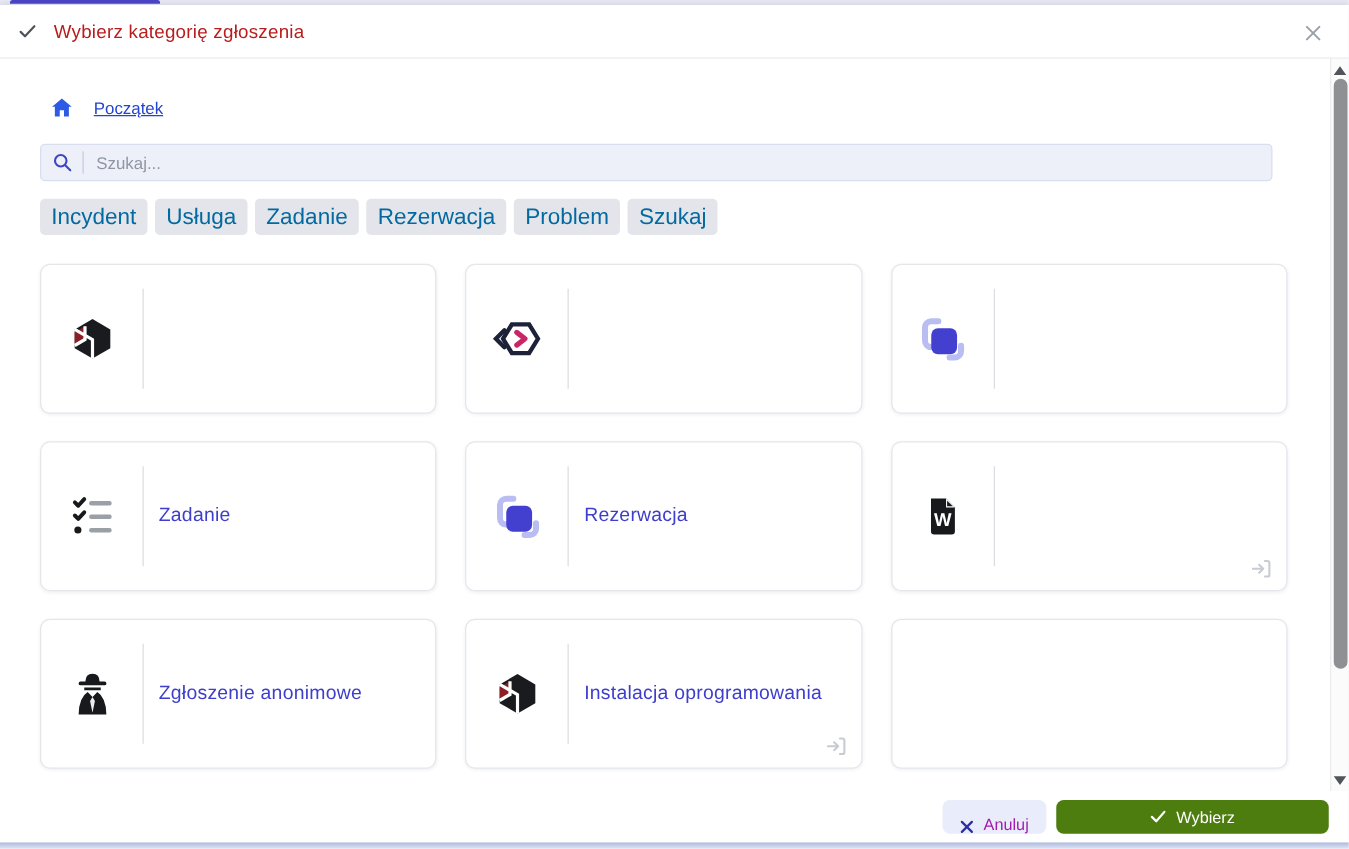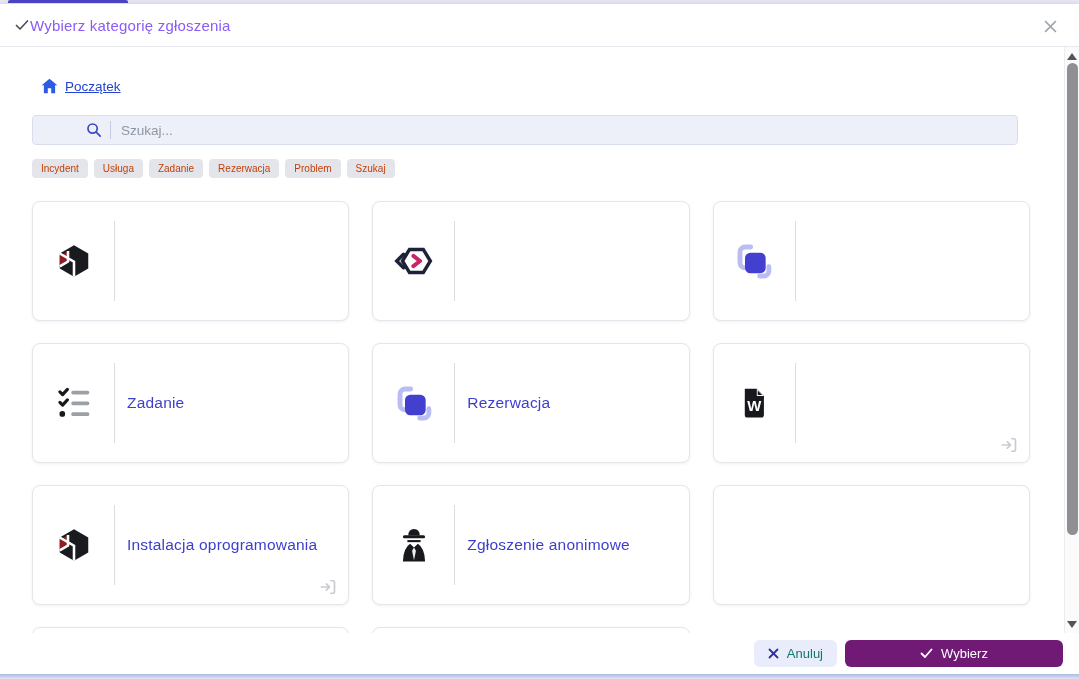--- a/index.html
+++ b/index.html
@@ -13,61 +13,61 @@
   .behind-bottom { position:absolute; bottom:0; left:0; right:0; height:5px;
                    background:linear-gradient(#aebade,#dfe5f4); }
 
   .modal { position:absolute; top:4px; bottom:5px; left:0; right:0; background:#fff;
            box-shadow:0 0 6px rgba(60,70,120,.18); }
 
   
   .modal-header { position:absolute; top:0; left:0; right:0; height:43px; background:#fff;
                   border-bottom:1px solid #e7e9ee; display:flex; align-items:center; }
   .header-check { margin-left:14px; display:flex; }
-  .modal-title { font-size:15px; font-weight:500; color:#8b5cf6; letter-spacing:.2px; }
+  .modal-title { margin-left:13px; font-size:15px; font-weight:500; color:#b91c1c; letter-spacing:.2px; }
   .close-btn { position:absolute; right:19px; top:12px; width:20px; height:20px; display:flex;
                align-items:center; justify-content:center; cursor:pointer; }
 
   
   .modal-body { position:absolute; top:43px; bottom:41px; left:0; right:15px; overflow:hidden; background:#fff; }
 
-  .breadcrumb { display:flex; align-items:center; gap:7px; margin:31px 0 0 41px; }
+  .breadcrumb { display:flex; align-items:center; gap:17px; margin:31px 0 0 41px; }
   .breadcrumb a { font-size:13.5px; color:#2343d0; text-decoration:underline; cursor:pointer; }
 
   .searchbar { display:flex; align-items:center; height:30px; margin:21px 46px 0 32px;
-               background:#edf0f8; border:1px solid #d9deee; border-radius:4px;padding-left:44px; }
+               background:#edf0f8; border:1px solid #d9deee; border-radius:4px; }
   .searchbar .mag { padding:0 8px 0 9px; display:flex; }
   .searchbar .sep { width:1px; height:18px; background:#c6cbe0; }
   .searchbar input { flex:1; border:0; outline:0; background:transparent; padding:0 10px;
                      font-size:13.5px; color:#3a3f49; font-family:inherit; }
   .searchbar input::placeholder { color:#8f96a3; }
 
   .chips { display:flex; gap:6px; margin:14px 0 0 32px; }
-  .chip { background:#e3e5ea; color:#c2410c; font-size:10px; padding:4px 9px; border-radius:4px;
+  .chip { background:#e3e5ea; color:#0369a1; font-size:18px; padding:4px 9px; border-radius:4px;
           cursor:pointer; white-space:nowrap; }
 
   .grid { display:grid; grid-template-columns:repeat(3,1fr); column-gap:23px; row-gap:22px;
           margin:23px 34px 0 32px; }
   .card { position:relative; height:120px; background:#fff; border:1px solid #e4e6ea; border-radius:8px;
           box-shadow:0 1px 3px rgba(30,40,80,.07); display:flex; align-items:center; cursor:pointer; }
   .card .icon-box { width:81px; display:flex; align-items:center; justify-content:center; flex:0 0 81px; }
   .card .vdiv { width:1px; height:80px; background:#dadde2; flex:0 0 1px; }
   .card .label-wrap { flex:1; display:flex; align-items:center; padding:0 12px; min-width:0; }
   .card .label { font-size:15.5px; font-weight:500; color:#3e3ecc; line-height:1.45;
                  text-align:center; letter-spacing:.2px; }
   .card .enter { position:absolute; right:10px; bottom:7px; display:flex; }
   .card.partial { height:120px; }
 
   
   .modal-footer { position:absolute; bottom:0; left:0; right:0; height:41px; background:#fff;
                   display:flex; align-items:center; justify-content:flex-end; gap:8px; padding-right:16px; }
   .btn { display:flex; align-items:center; justify-content:center; gap:8px; height:27px;
          border:none; border-radius:6px; font-family:inherit; font-size:13px; font-weight:500; cursor:pointer; }
-  .btn-cancel { background:#e9ecfa; color:#0f766e; padding:0 14px; }
-  .btn-confirm { background:#701a75; color:#fff; width:218px; }
+  .btn-cancel { background:#e9ecfa; color:#a21caf; padding:0 14px;align-items:flex-end; }
+  .btn-confirm { background:#4d7c0f; color:#fff; width:218px; }
 
   
   .scrollbar { position:absolute; top:43px; bottom:41px; right:0; width:15px; background:#fbfbfc;
                border-left:1px solid #ececef; }
   .sb-up, .sb-down { position:absolute; left:0; right:0; height:14px; display:flex;
                      align-items:center; justify-content:center; cursor:pointer; }
   .sb-up { top:2px; } .sb-down { bottom:2px; }
   .sb-up::after { content:""; border-left:5px solid transparent; border-right:5px solid transparent;
                   border-bottom:7px solid #515459; }
   .sb-down::after { content:""; border-left:5px solid transparent; border-right:5px solid transparent;
@@ -203,52 +203,52 @@
             <div class="vdiv"></div>
             <span class="enter">
               <svg width="20" height="20" viewBox="0 0 24 24">
                 <path d="M4 12 H13.5 M10 8.2 L13.9 12 L10 15.8" stroke="#c8cbd1" stroke-width="2" fill="none" stroke-linecap="round" stroke-linejoin="round"></path>
                 <path d="M15.5 4.5 H18 A1.8 1.8 0 0 1 19.8 6.3 V17.7 A1.8 1.8 0 0 1 18 19.5 H15.5" stroke="#c8cbd1" stroke-width="2" fill="none" stroke-linecap="round"></path>
               </svg>
             </span>
           </div>
           <div class="card">
             <div class="icon-box">
-              <svg width="36" height="36" viewBox="0 0 24 24">
-                <polygon points="12,1.5 21.5,7 21.5,17 12,22.5 2.5,17 2.5,7" fill="#191b1f"></polygon>
-                <polygon points="2.5,8.5 8,5.3 8,12.4 2.5,15.6" fill="#8c1f26"></polygon>
-                <path d="M2.5 7 L12 12.5 L12 22.5 M8 5.3 L8 12.4 L2.5 15.6" stroke="#fff" stroke-width="1.7" fill="none"></path>
-              </svg>
-            </div>
-            <div class="vdiv"></div>
-            <div class="label-wrap">
-              <span class="label">Instalacja oprogramowania</span>
-            </div>
-            <span class="enter">
-              <svg width="20" height="20" viewBox="0 0 24 24">
-                <path d="M4 12 H13.5 M10 8.2 L13.9 12 L10 15.8" stroke="#c8cbd1" stroke-width="2" fill="none" stroke-linecap="round" stroke-linejoin="round"></path>
-                <path d="M15.5 4.5 H18 A1.8 1.8 0 0 1 19.8 6.3 V17.7 A1.8 1.8 0 0 1 18 19.5 H15.5" stroke="#c8cbd1" stroke-width="2" fill="none" stroke-linecap="round"></path>
-              </svg>
-            </span>
-          </div>
-          <div class="card">
-            <div class="icon-box">
               <svg width="36" height="38" viewBox="0 0 24 25">
                 <path d="M8.2 6.2 Q8.2 1.8 12 1.8 Q15.8 1.8 15.8 6.2 Z" fill="#17191d"></path>
                 <rect x="4.6" y="6" width="14.8" height="2" rx="1" fill="#17191d"></rect>
                 <path d="M7.6 9.2 H16.4 V10.6 H7.6 Z" fill="#17191d"></path>
                 <path d="M4.6 23.5 Q4.8 14.5 9.4 11.6 L12 14.2 L14.6 11.6 Q19.2 14.5 19.4 23.5 Z" fill="#17191d"></path>
                 <path d="M12 14.2 L10.7 16.4 L12 22.6 L13.3 16.4 Z" fill="#eceef1"></path>
               </svg>
             </div>
             <div class="vdiv"></div>
             <div class="label-wrap">
               <span class="label">Zgłoszenie anonimowe</span>
             </div>
           </div>
+          <div class="card">
+            <div class="icon-box">
+              <svg width="36" height="36" viewBox="0 0 24 24">
+                <polygon points="12,1.5 21.5,7 21.5,17 12,22.5 2.5,17 2.5,7" fill="#191b1f"></polygon>
+                <polygon points="2.5,8.5 8,5.3 8,12.4 2.5,15.6" fill="#8c1f26"></polygon>
+                <path d="M2.5 7 L12 12.5 L12 22.5 M8 5.3 L8 12.4 L2.5 15.6" stroke="#fff" stroke-width="1.7" fill="none"></path>
+              </svg>
+            </div>
+            <div class="vdiv"></div>
+            <div class="label-wrap">
+              <span class="label">Instalacja oprogramowania</span>
+            </div>
+            <span class="enter">
+              <svg width="20" height="20" viewBox="0 0 24 24">
+                <path d="M4 12 H13.5 M10 8.2 L13.9 12 L10 15.8" stroke="#c8cbd1" stroke-width="2" fill="none" stroke-linecap="round" stroke-linejoin="round"></path>
+                <path d="M15.5 4.5 H18 A1.8 1.8 0 0 1 19.8 6.3 V17.7 A1.8 1.8 0 0 1 18 19.5 H15.5" stroke="#c8cbd1" stroke-width="2" fill="none" stroke-linecap="round"></path>
+              </svg>
+            </span>
+          </div>
           <div class="card partial"></div>
           <div class="card partial"></div>
           <div class="card partial"></div>
         </div>
     </div>
 
     <div class="scrollbar">
       <div class="sb-up"></div>
       <div class="sb-thumb"></div>
       <div class="sb-down"></div>

